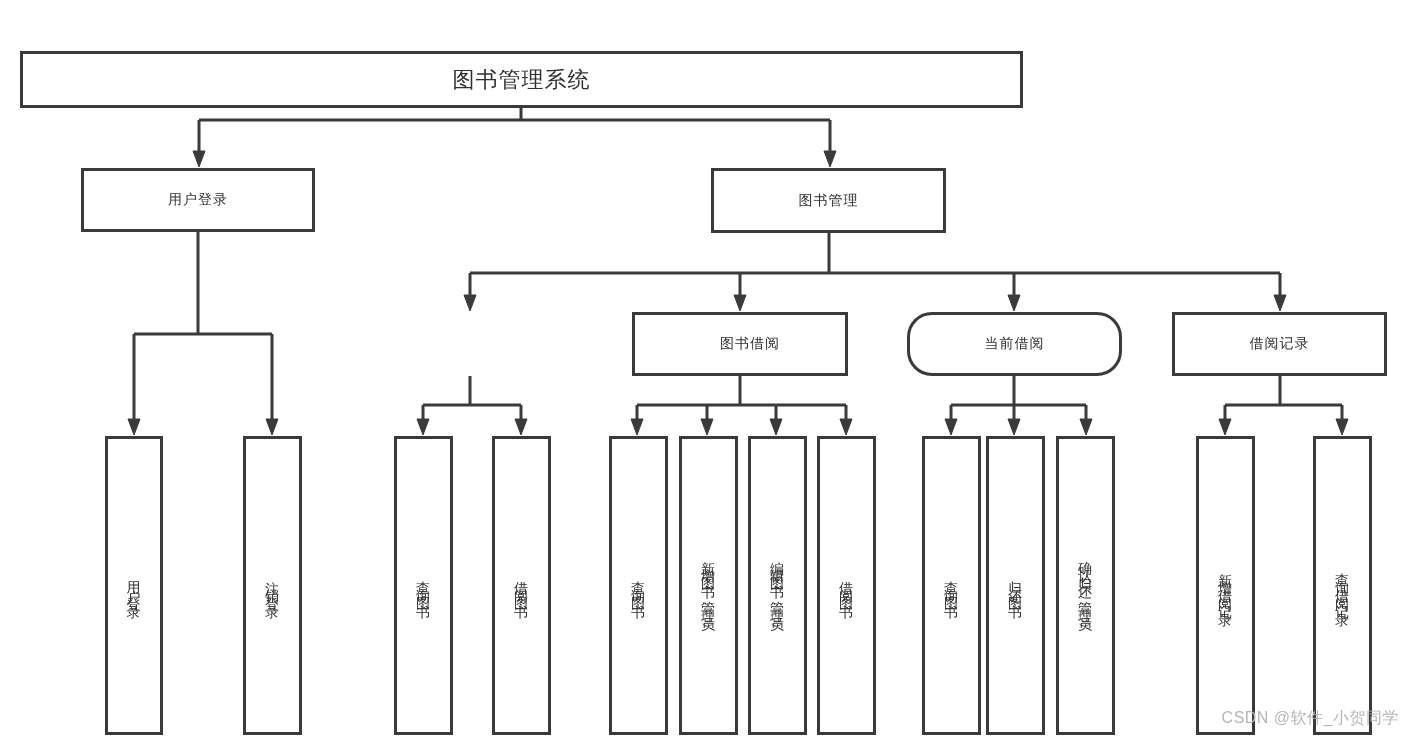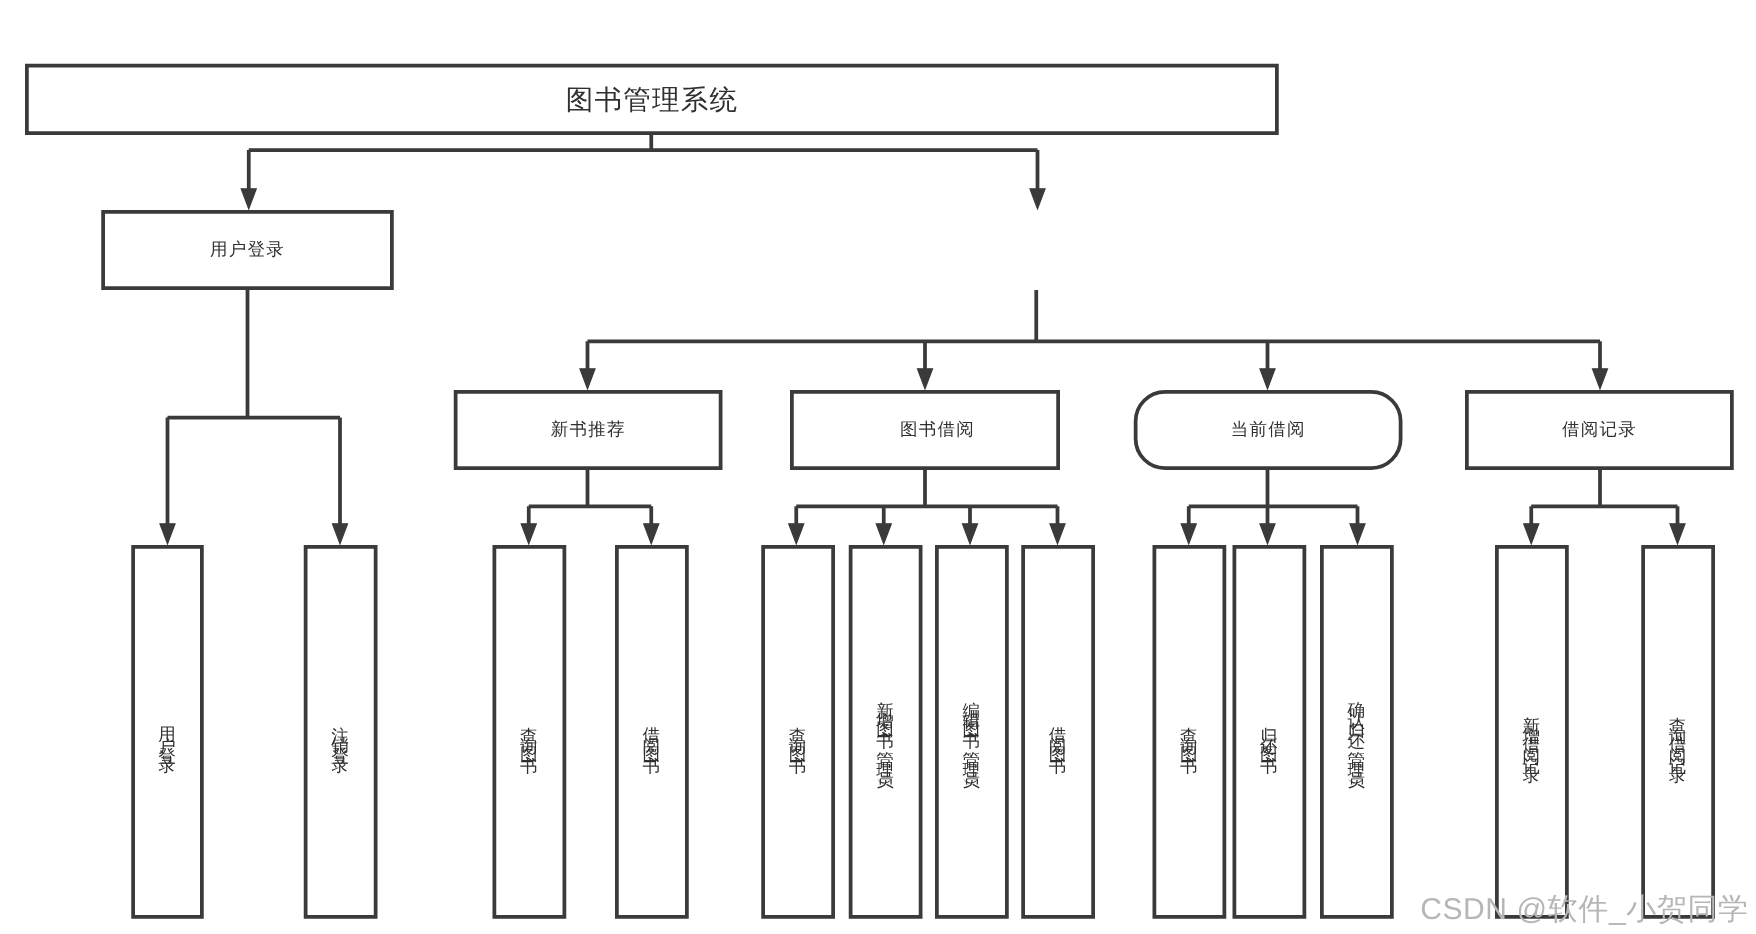--- a/index.html
+++ b/index.html
@@ -33,23 +33,23 @@
   .node.root{font-size:22px;}
   .leaf .vlabel{
     writing-mode:vertical-rl;
     text-orientation:mixed;
     letter-spacing:8px;
     line-height:1;
     white-space:nowrap;
   }
   .watermark{
     position:absolute;
-    right:6px;bottom:4px;
+    right:6px;bottom:18px;
     color:var(--watermark);
-    font-size:24px;
+    font-size:16px;
     letter-spacing:0.5px;
   }
 </style>
 </head>
 <body>
 
 <div class="canvas">
 
   <svg id="connectors" viewBox="0 0 1405 747" xmlns="http://www.w3.org/2000/svg" aria-hidden="true">
 
@@ -79,22 +79,22 @@
     <polygon points="951,435 945,419 957,419"></polygon>
     <polygon points="1014,435 1008,419 1020,419"></polygon>
     <polygon points="1086,435 1080,419 1092,419"></polygon>
     <polygon points="1225,435 1219,419 1231,419"></polygon>
     <polygon points="1342,435 1336,419 1348,419"></polygon>
   </svg>
 
   <div class="node root" style="left:20px;top:13px;width:1003px;height:57px;margin-top:38px;">图书管理系统</div>
 
   <div class="node" style="left:81px;top:168px;width:234px;height:64px;">用户登录</div>
+  <div class="node" style="left:711px;top:168px;width:235px;height:65px;">图书管理</div>
 
-  <div class="node" style="left:363px;top:312px;width:215px;height:64px;">新书推荐</div>
   <div class="node" style="left:632px;top:312px;width:216px;height:64px;padding-left:20px;">图书借阅</div>
   <div class="node" style="left:907px;top:312px;width:215px;height:64px;border-radius:25px;">当前借阅</div>
   <div class="node" style="left:1172px;top:312px;width:215px;height:64px;">借阅记录</div>
 
   <div class="node leaf" style="left:105px;top:436px;width:58px;height:299px;">
     <span class="vlabel">用户登录</span>
   </div>
   <div class="node leaf" style="left:243px;top:436px;width:59px;height:299px;">
     <span class="vlabel">注销登录</span>
   </div>

